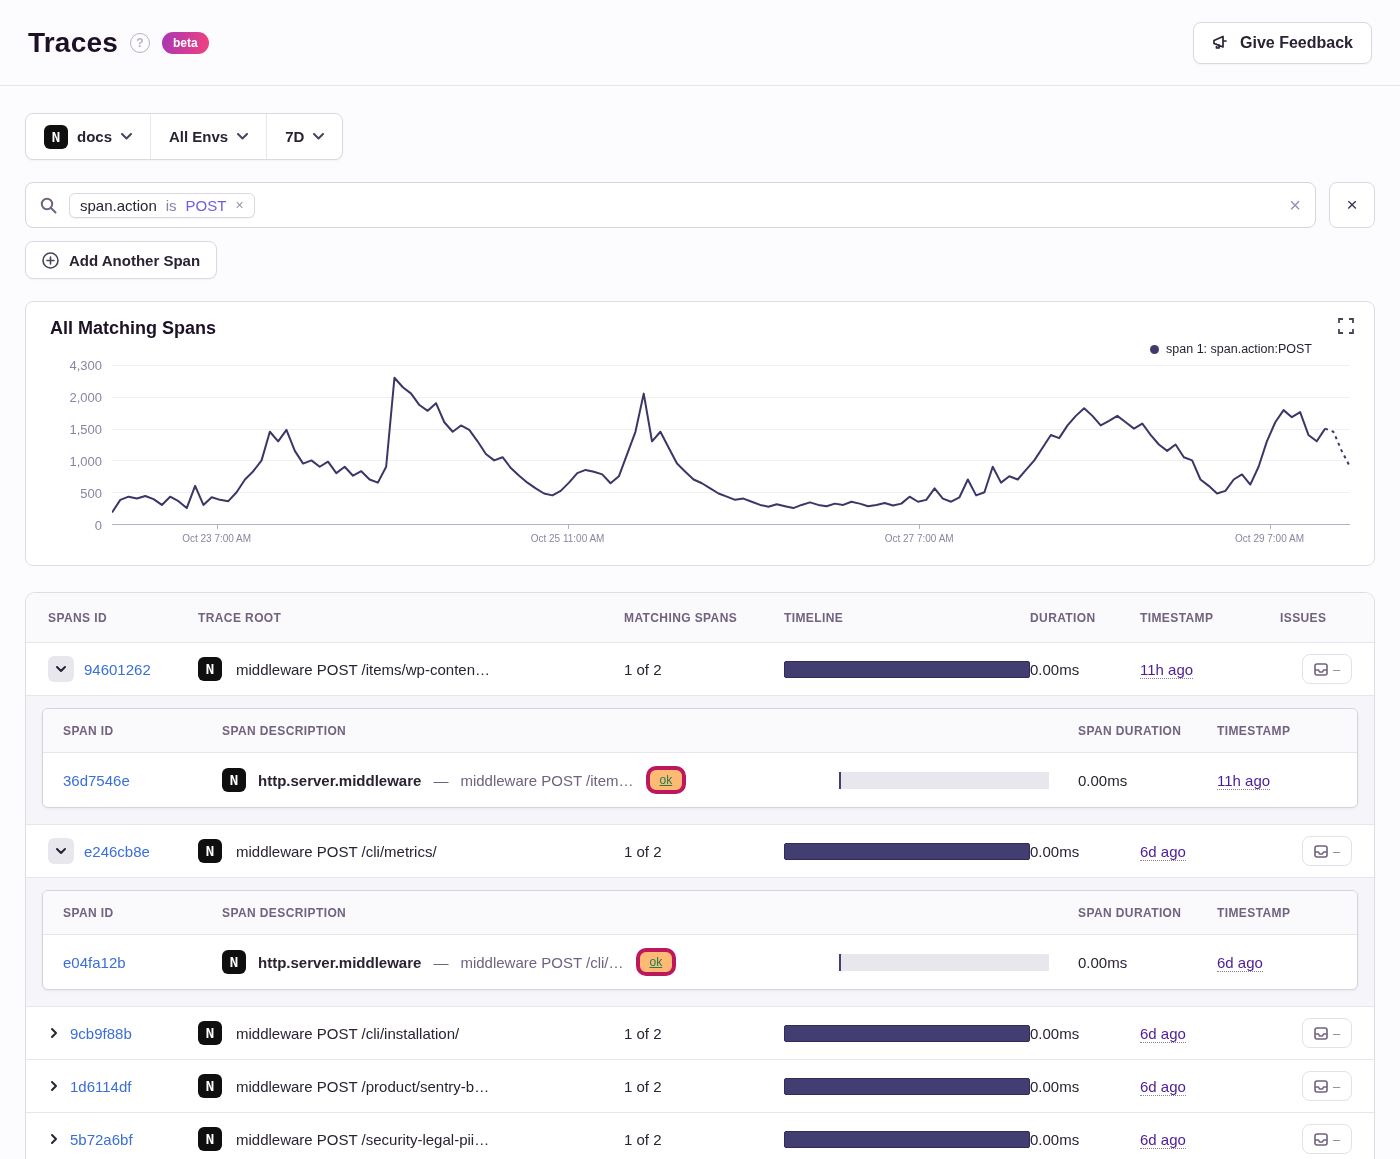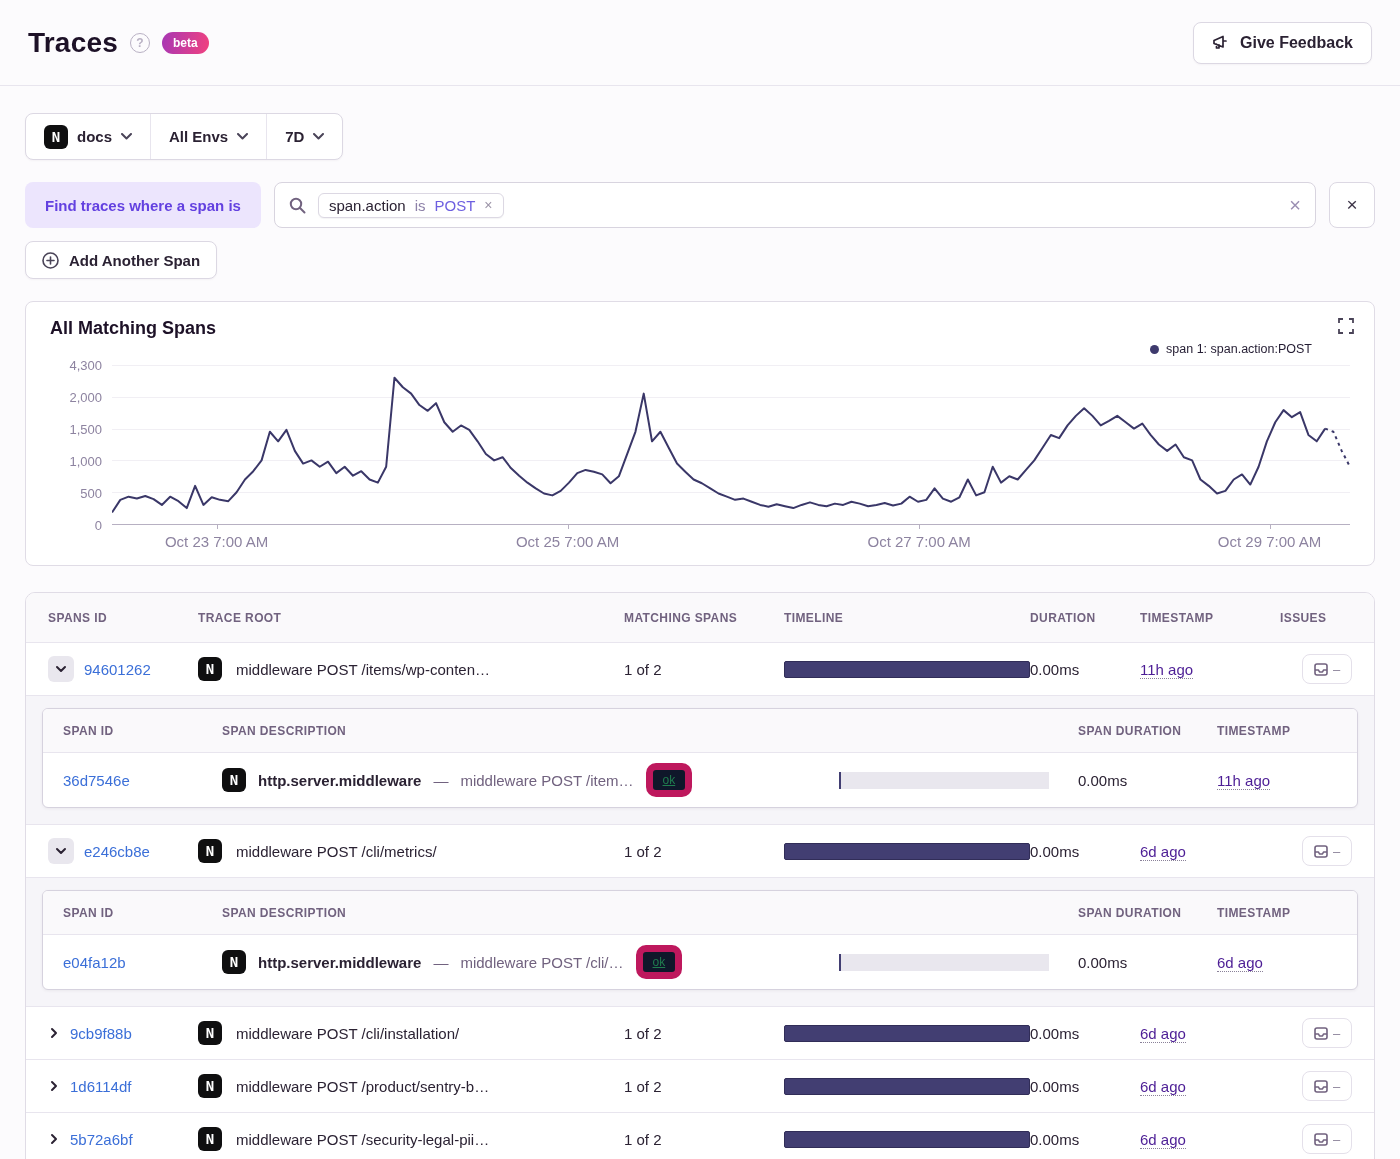--- a/index.html
+++ b/index.html
@@ -115,21 +115,21 @@
   .plot-area {
     flex:1; position:relative; height:160px;
     border-bottom:1px solid #b7b0c2;
   }
   .gridline { position:absolute; left:0; right:0; height:1px; background:#f1eff4; }
   .plot-area svg { position:absolute; inset:0; width:100%; height:100%; }
   .xtick { position:absolute; top:100%; width:1px; height:5px; background:#b7b0c2; }
   .xlabels { position:relative; height:30px; margin-left:62px; }
   .xlabels span {
     position:absolute; top:8px; transform:translateX(-50%);
-    font-size:15px; color:#8d83a0; white-space:nowrap;
+    font-size:10px; color:#8d83a0; white-space:nowrap;
   }
   
   .table-card {
     margin-top:26px; background:#fff; border:1px solid #e0dce6; border-radius:10px 10px 0 0;
     overflow:hidden;
   }
   .tgrid {
     display:grid;
     grid-template-columns:150px minmax(0,1fr) 120px 286px 110px 140px 72px;
     align-items:center; padding:0 22px;
@@ -167,21 +167,21 @@
     grid-template-columns:130px minmax(0,1fr) 250px 110px 120px;
     align-items:center; padding:0 20px;gap:29px;
   }
   .shead { height:44px; background:#faf9fb; border-bottom:1px solid #e8e5ee; }
   .srow { height:54px; }
   .span-desc { display:flex; align-items:center; gap:12px; overflow:hidden; }
   .op-name { font-weight:700; white-space:nowrap; }
   .desc-sep { color:#71627f; }
   .desc-text { color:#71627f; white-space:nowrap; overflow:hidden; }
   .ok-badge {
-    flex:none; background:#0f172a; border:7px solid #be185d; color:#207d4f;
+    flex:none; background:#fdba74; border:4px solid #be185d; color:#207d4f;
     font-size:12px; border-radius:10px; padding:3px 10px;text-decoration:underline;
   }
   .s-tl { padding-left:40px; position:relative; }
   .bar-light { height:17px; background:#e9e7ee; position:relative; }
   .bar-tick { position:absolute; left:0; top:0; width:2px; height:17px; background:#423e72; }
 </style>
 </head>
 <body>
 
 <div class="app-header">
@@ -218,21 +218,20 @@
     <button class="filter-item">
       <span>7D</span>
       <svg class="chev-down" viewBox="0 0 11 7">
           <polyline points="1,1 5.5,5.5 10,1"></polyline>
         </svg>
     </button>
   </div>
 
   
   <div class="search-row">
-    <div class="where-pill">Find traces where a span is</div>
     <div class="search-box">
       <svg class="search-glyph" viewBox="0 0 17 17">
         <circle cx="7" cy="7" r="5.2"></circle>
           <line x1="11" y1="11" x2="15.5" y2="15.5"></line>
       </svg>
       <span class="token-chip">
         <span class="token-key">span.action</span>
         <span class="token-op">is</span>
         <span class="token-val">POST</span>
         <span class="token-x">×</span>
@@ -282,21 +281,21 @@
             <polyline points="1228.8,64.0 1237.2,67.2 1245.6,86.4 1254.0,102.4" fill="none" stroke="#3a3768" stroke-width="2" vector-effect="non-scaling-stroke" stroke-linejoin="round" stroke-dasharray="3,4"></polyline>
           </svg>
         <div class="xtick" style="left:8.45%"></div>
         <div class="xtick" style="left:36.8%"></div>
         <div class="xtick" style="left:65.2%"></div>
         <div class="xtick" style="left:93.5%"></div>
       </div>
     </div>
     <div class="xlabels">
       <span style="left:8.45%">Oct 23 7:00 AM</span>
-      <span style="left:36.8%">Oct 25 7:00 AM</span>
+      <span style="left:36.8%">Oct 25 11:00 AM</span>
       <span style="left:65.2%">Oct 27 7:00 AM</span>
       <span style="left:93.5%">Oct 29 7:00 AM</span>
     </div>
   </div>
 
   
   <div class="table-card">
 
     <div class="tgrid thead">
       <div class="th">SPANS ID</div>

